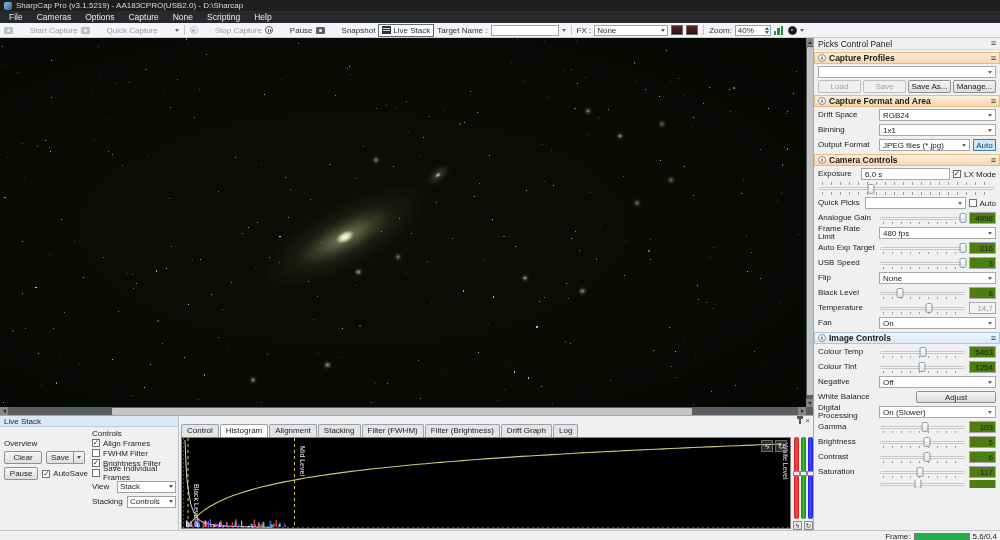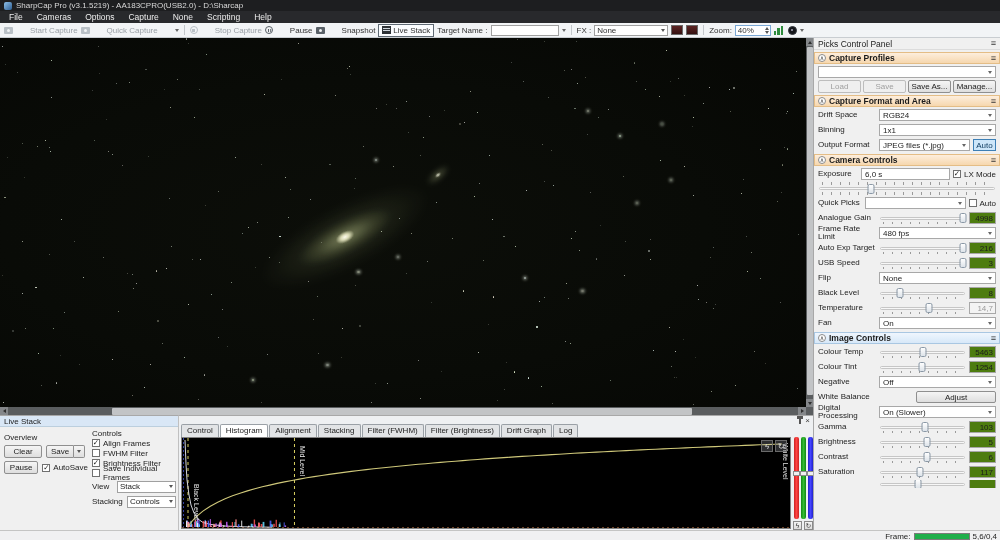--- a/index.html
+++ b/index.html
@@ -58,21 +58,21 @@
 .tri-left{width:0;height:0;border-top:2.5px solid transparent;border-bottom:2.5px solid transparent;border-right:3px solid #2e2e2e}
 .tri-right{width:0;height:0;border-top:2.5px solid transparent;border-bottom:2.5px solid transparent;border-left:3px solid #2e2e2e}
 .tri-up-d{width:0;height:0;border-left:2.5px solid transparent;border-right:2.5px solid transparent;border-bottom:3px solid #2e2e2e}
 .tri-down-d{width:0;height:0;border-left:2.5px solid transparent;border-right:2.5px solid transparent;border-top:3px solid #2e2e2e}
 .hs-thumb{position:absolute;top:.5px;left:112px;width:580px;height:7px;background:#c2c4c6;border-radius:1px}
 
 
 .ls-panel{position:absolute;left:0;top:415px;width:178px;height:115px;background:#f0f0f0;border-top:1px solid #a8a8a8;font-size:8px;color:#1c1c1c}
 .ls-title{height:11px;background:#d9e7f6;border-bottom:1px solid #bccfde;padding:1px 4px;font-size:8px}
 .ls-body{position:relative;height:103px}
-.ls-col-l{position:absolute;left:4px;top:6px;width:84px}
+.ls-col-l{position:absolute;left:4px;top:12px;width:84px}
 .ls-col-r{position:absolute;left:92px;top:2px;width:84px}
 .ls-stat{display:flex;height:9px;line-height:9px}
 .ls-stat .lab{width:57px}
 .ls-btnrow{display:flex;align-items:center;gap:4px;margin-top:3px}
 .win-btn{background:linear-gradient(#f5f5f5,#dedede);border:1px solid #8f8f8f;border-radius:2px;font-size:8px;height:13px;line-height:11px;text-align:center;color:#1c1c1c}
 .win-btn.disabled{color:#9f9f9f;background:#efefef;border-color:#bdbdbd}
 .split{display:flex}
 .split .win-btn{border-radius:2px 0 0 2px}
 .split .drop{width:11px;height:13px;border:1px solid #8f8f8f;border-left:none;background:linear-gradient(#f5f5f5,#dedede);display:flex;align-items:center;justify-content:center;border-radius:0 2px 2px 0}
 .cb{width:8px;height:8px;border:1px solid #707070;background:#fff;display:inline-flex;align-items:center;justify-content:center;font-size:7.5px;line-height:8px;color:#222;flex:none}

